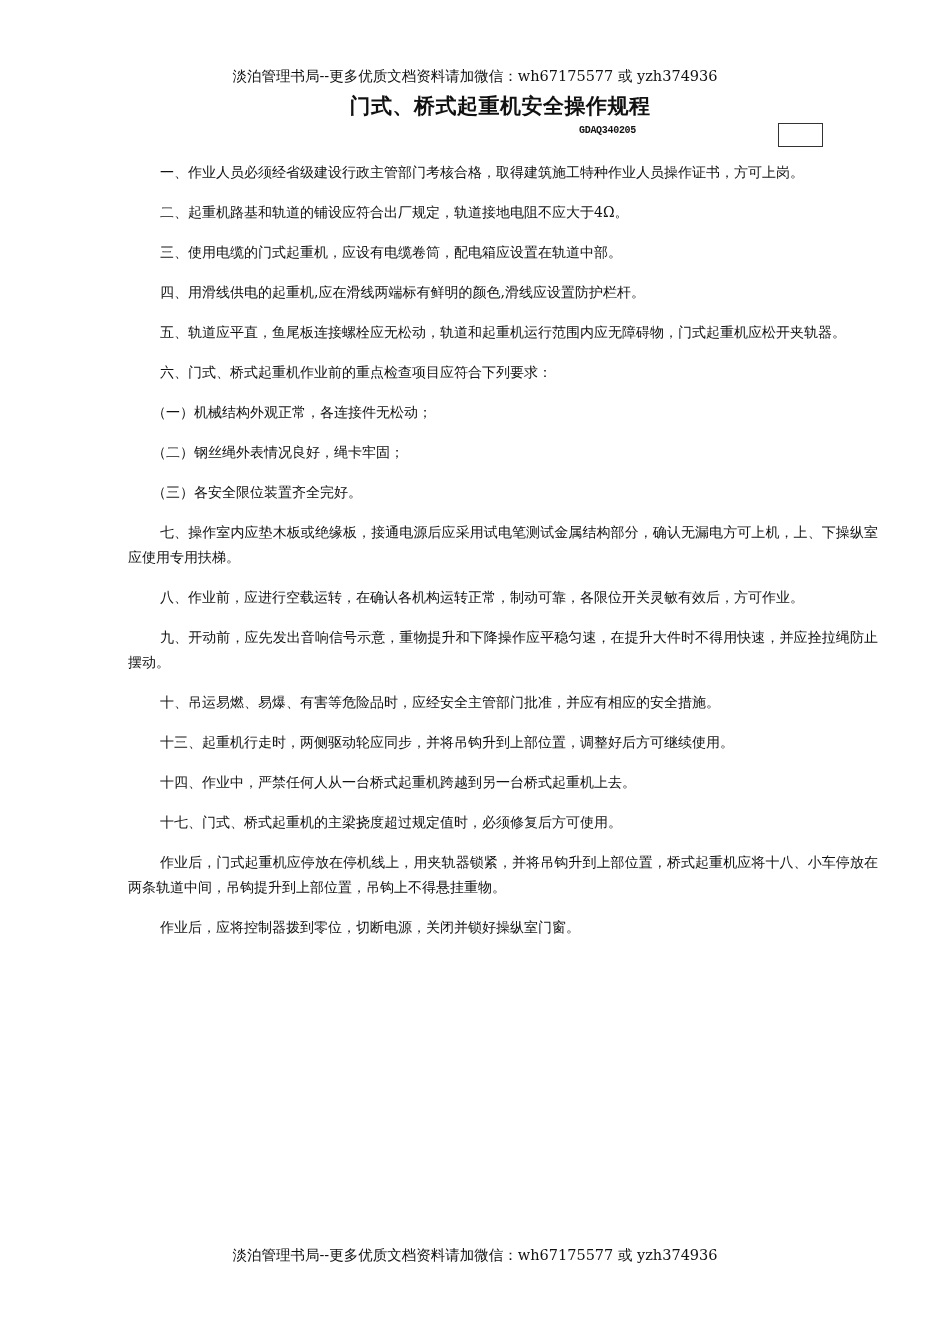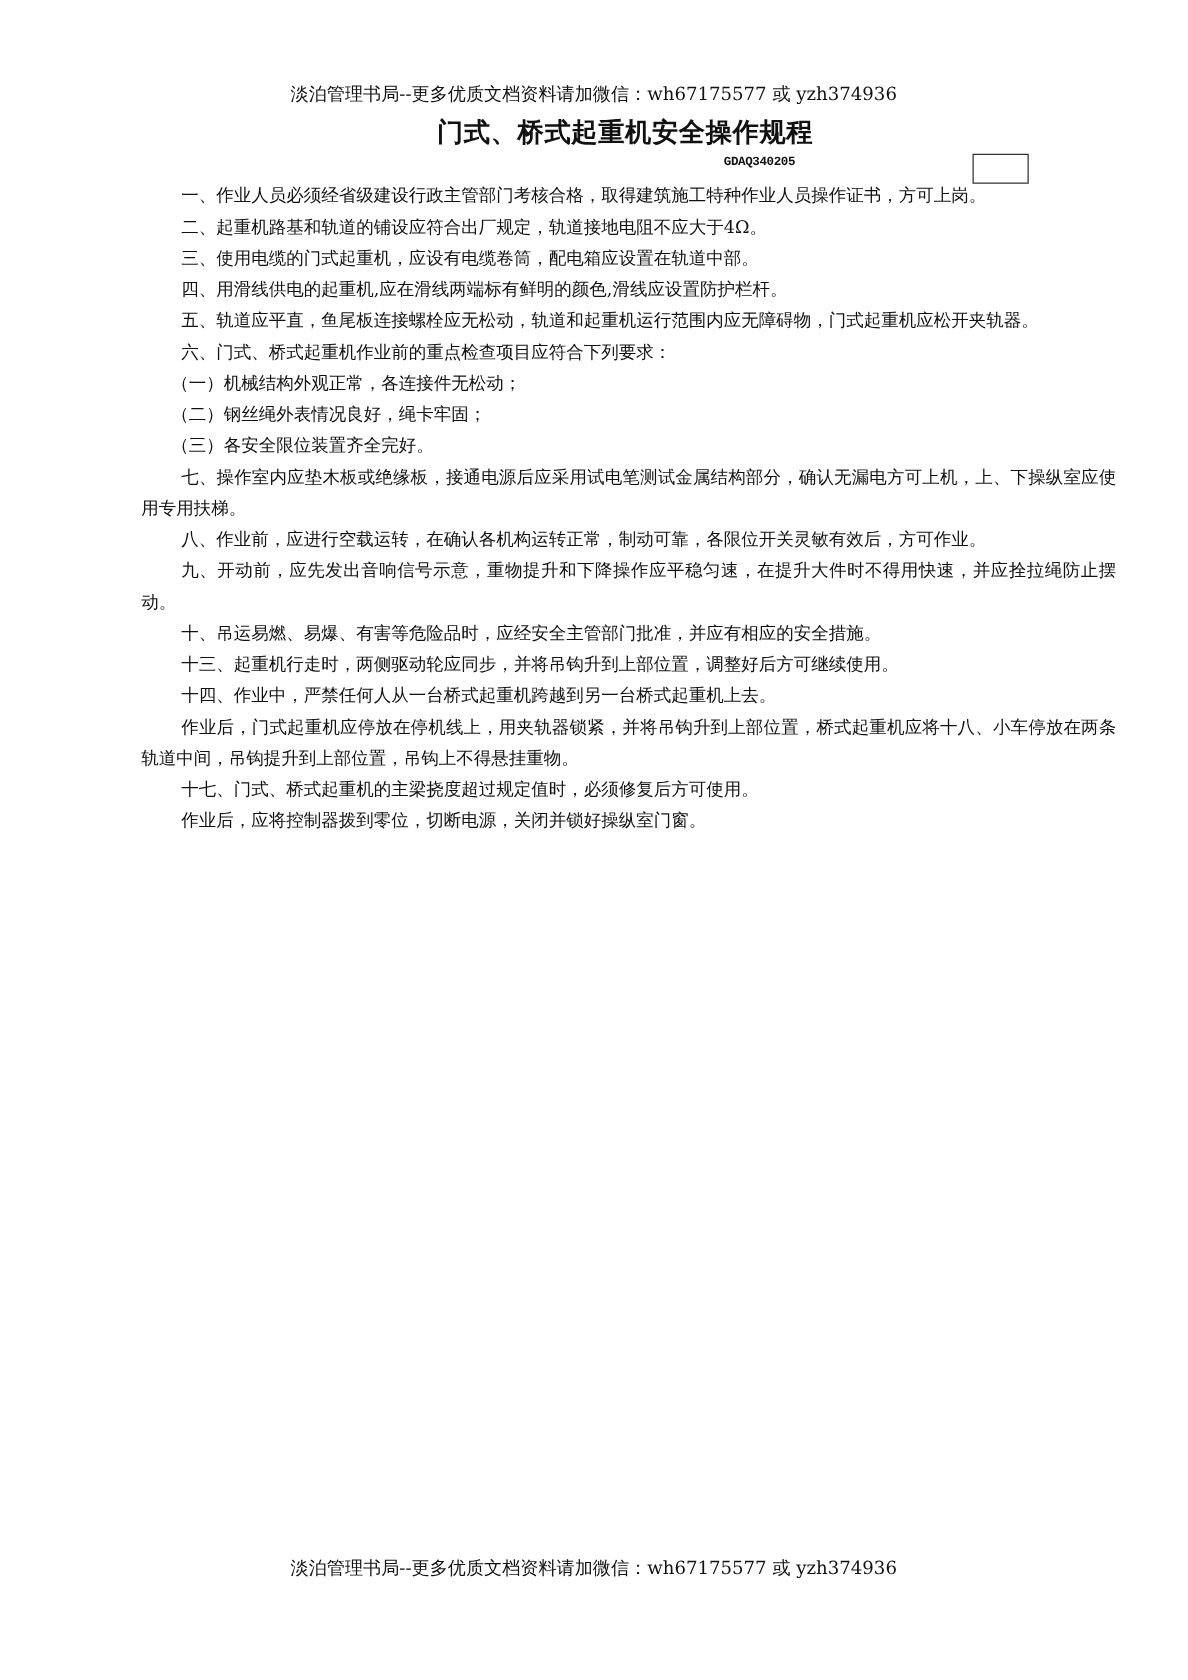--- a/index.html
+++ b/index.html
@@ -9,21 +9,21 @@
                  font-size: 14.5px; line-height: 20px; }
   .footer-note { position: absolute; top: 1245px; left: 0; width: 950px; text-align: center;
                  font-size: 14.5px; line-height: 20px; }
   .title { position: absolute; top: 92px; left: 0; width: 1000px; text-align: center;
            font-family: "DejaVu Sans", "Liberation Sans", sans-serif; font-weight: bold;
            font-size: 21px; line-height: 28px; letter-spacing: 0.5px; }
   .code { position: absolute; top: 123px; left: 579px; font-family: Liberation Mono, monospace;
           font-size: 10px; line-height: 16px; font-weight: bold; letter-spacing: -0.3px; }
   .box { position: absolute; top: 123px; left: 778px; width: 43px; height: 22px; border: 1px solid #333; }
   .content { position: absolute; top: 145px; left: 113px; width: 780px; font-size: 14px; line-height: 25px; }
-  .content p { margin: 0; text-indent: 32px; text-align: justify; }
+  .content p { margin: 15px; text-indent: 32px; text-align: justify; }
   .content p.sub { text-indent: 0; padding-left: 24px; }
 </style>
 </head>
 <body>
 
 <div class="header-note">淡泊管理书局--更多优质文档资料请加微信：wh67175577 或 yzh374936</div>
 <div class="title">门式、桥式起重机安全操作规程</div>
 <div class="code">GDAQ340205</div>
 <div class="box"></div>
 
@@ -36,18 +36,18 @@
   <p>六、门式、桥式起重机作业前的重点检查项目应符合下列要求：</p>
   <p class="sub">（一）机械结构外观正常，各连接件无松动；</p>
   <p class="sub">（二）钢丝绳外表情况良好，绳卡牢固；</p>
   <p class="sub">（三）各安全限位装置齐全完好。</p>
   <p>七、操作室内应垫木板或绝缘板，接通电源后应采用试电笔测试金属结构部分，确认无漏电方可上机，上、下操纵室应使用专用扶梯。</p>
   <p>八、作业前，应进行空载运转，在确认各机构运转正常，制动可靠，各限位开关灵敏有效后，方可作业。</p>
   <p>九、开动前，应先发出音响信号示意，重物提升和下降操作应平稳匀速，在提升大件时不得用快速，并应拴拉绳防止摆动。</p>
   <p>十、吊运易燃、易爆、有害等危险品时，应经安全主管部门批准，并应有相应的安全措施。</p>
   <p>十三、起重机行走时，两侧驱动轮应同步，并将吊钩升到上部位置，调整好后方可继续使用。</p>
   <p>十四、作业中，严禁任何人从一台桥式起重机跨越到另一台桥式起重机上去。</p>
+  <p>十七、门式、桥式起重机的主梁挠度超过规定值时，必须修复后方可使用。</p>
   <p>作业后，门式起重机应停放在停机线上，用夹轨器锁紧，并将吊钩升到上部位置，桥式起重机应将十八、小车停放在两条轨道中间，吊钩提升到上部位置，吊钩上不得悬挂重物。</p>
-  <p>十七、门式、桥式起重机的主梁挠度超过规定值时，必须修复后方可使用。</p>
   <p>作业后，应将控制器拨到零位，切断电源，关闭并锁好操纵室门窗。</p>
 </div>
 
 <div class="footer-note">淡泊管理书局--更多优质文档资料请加微信：wh67175577 或 yzh374936</div>
 
 </body></html>

